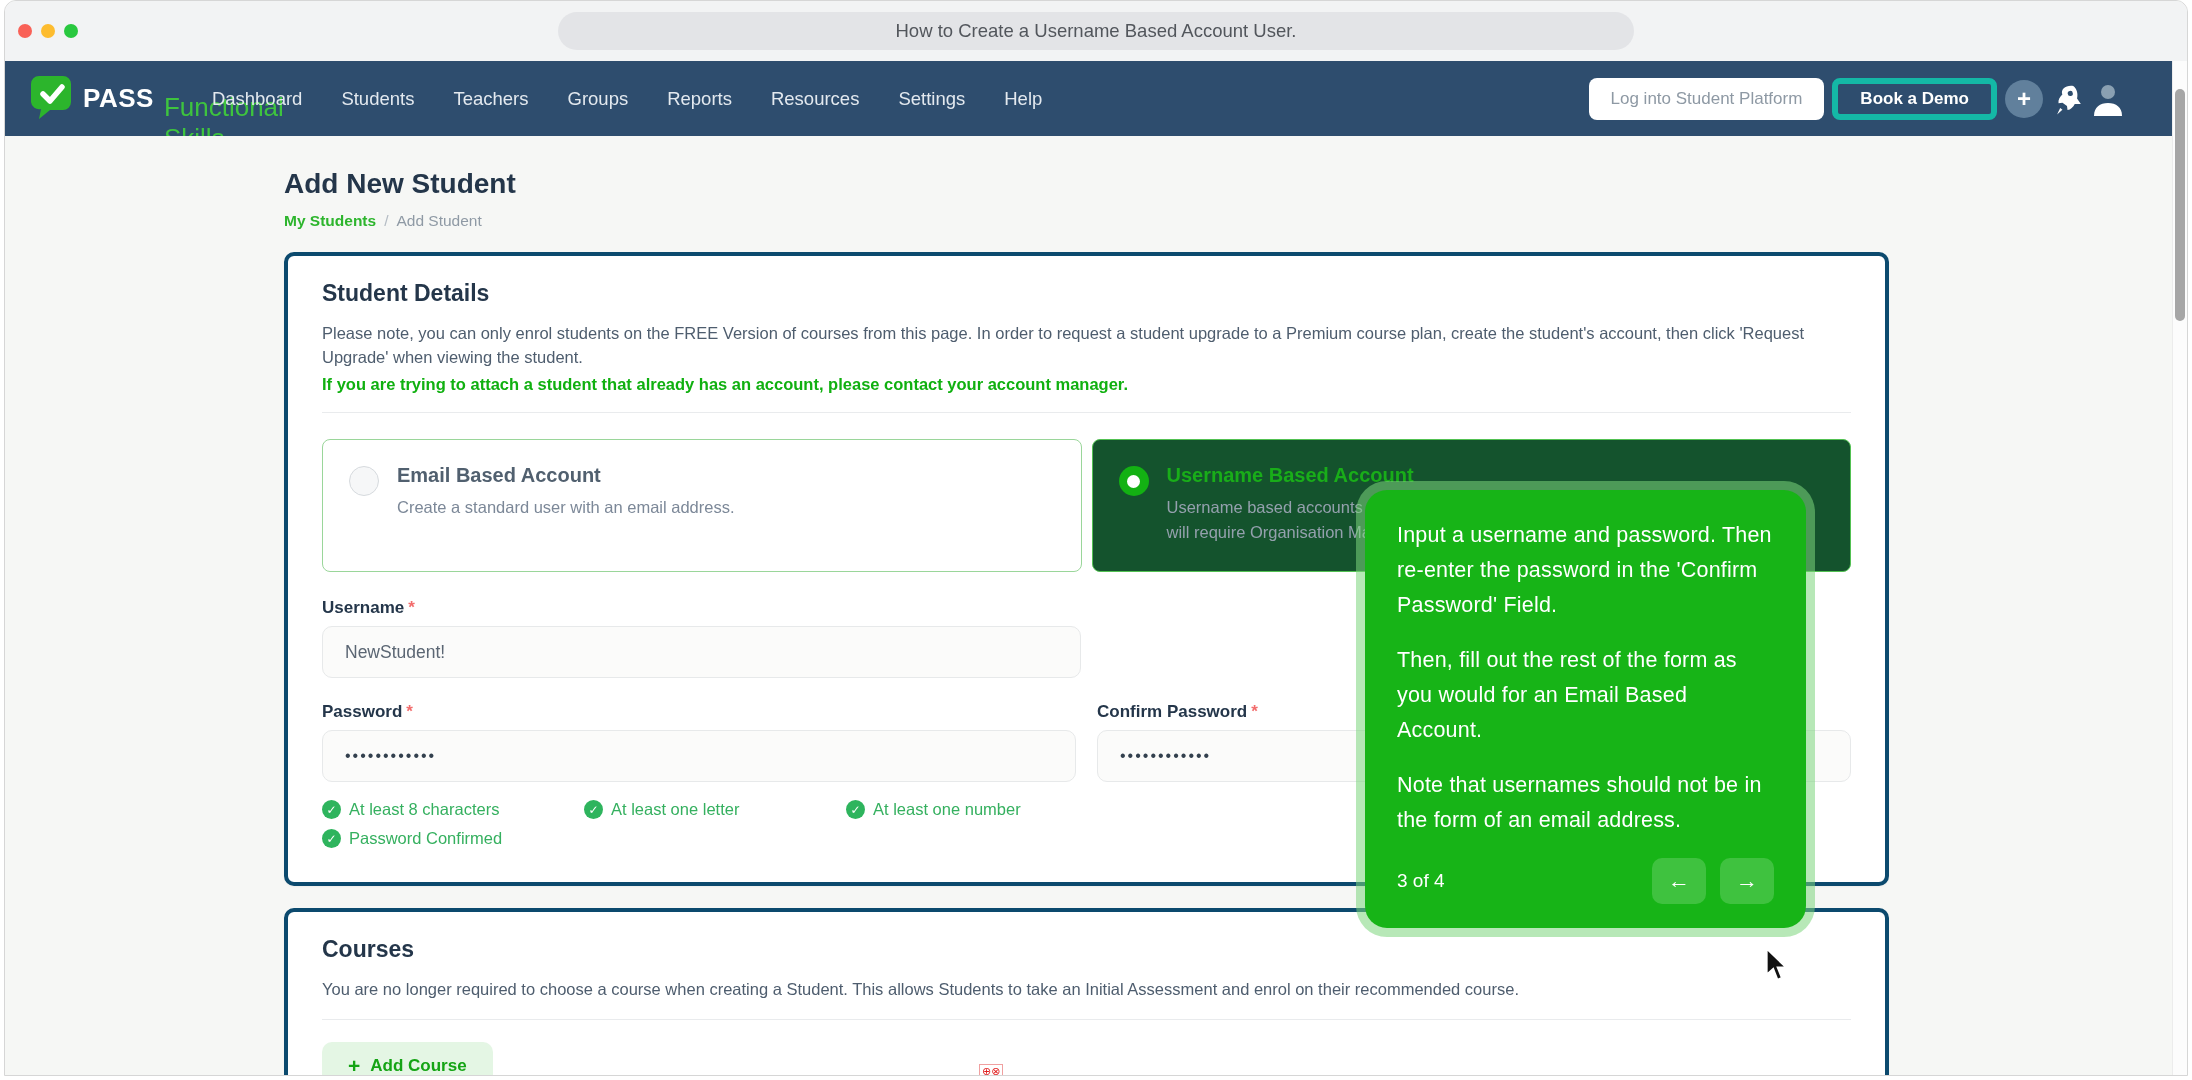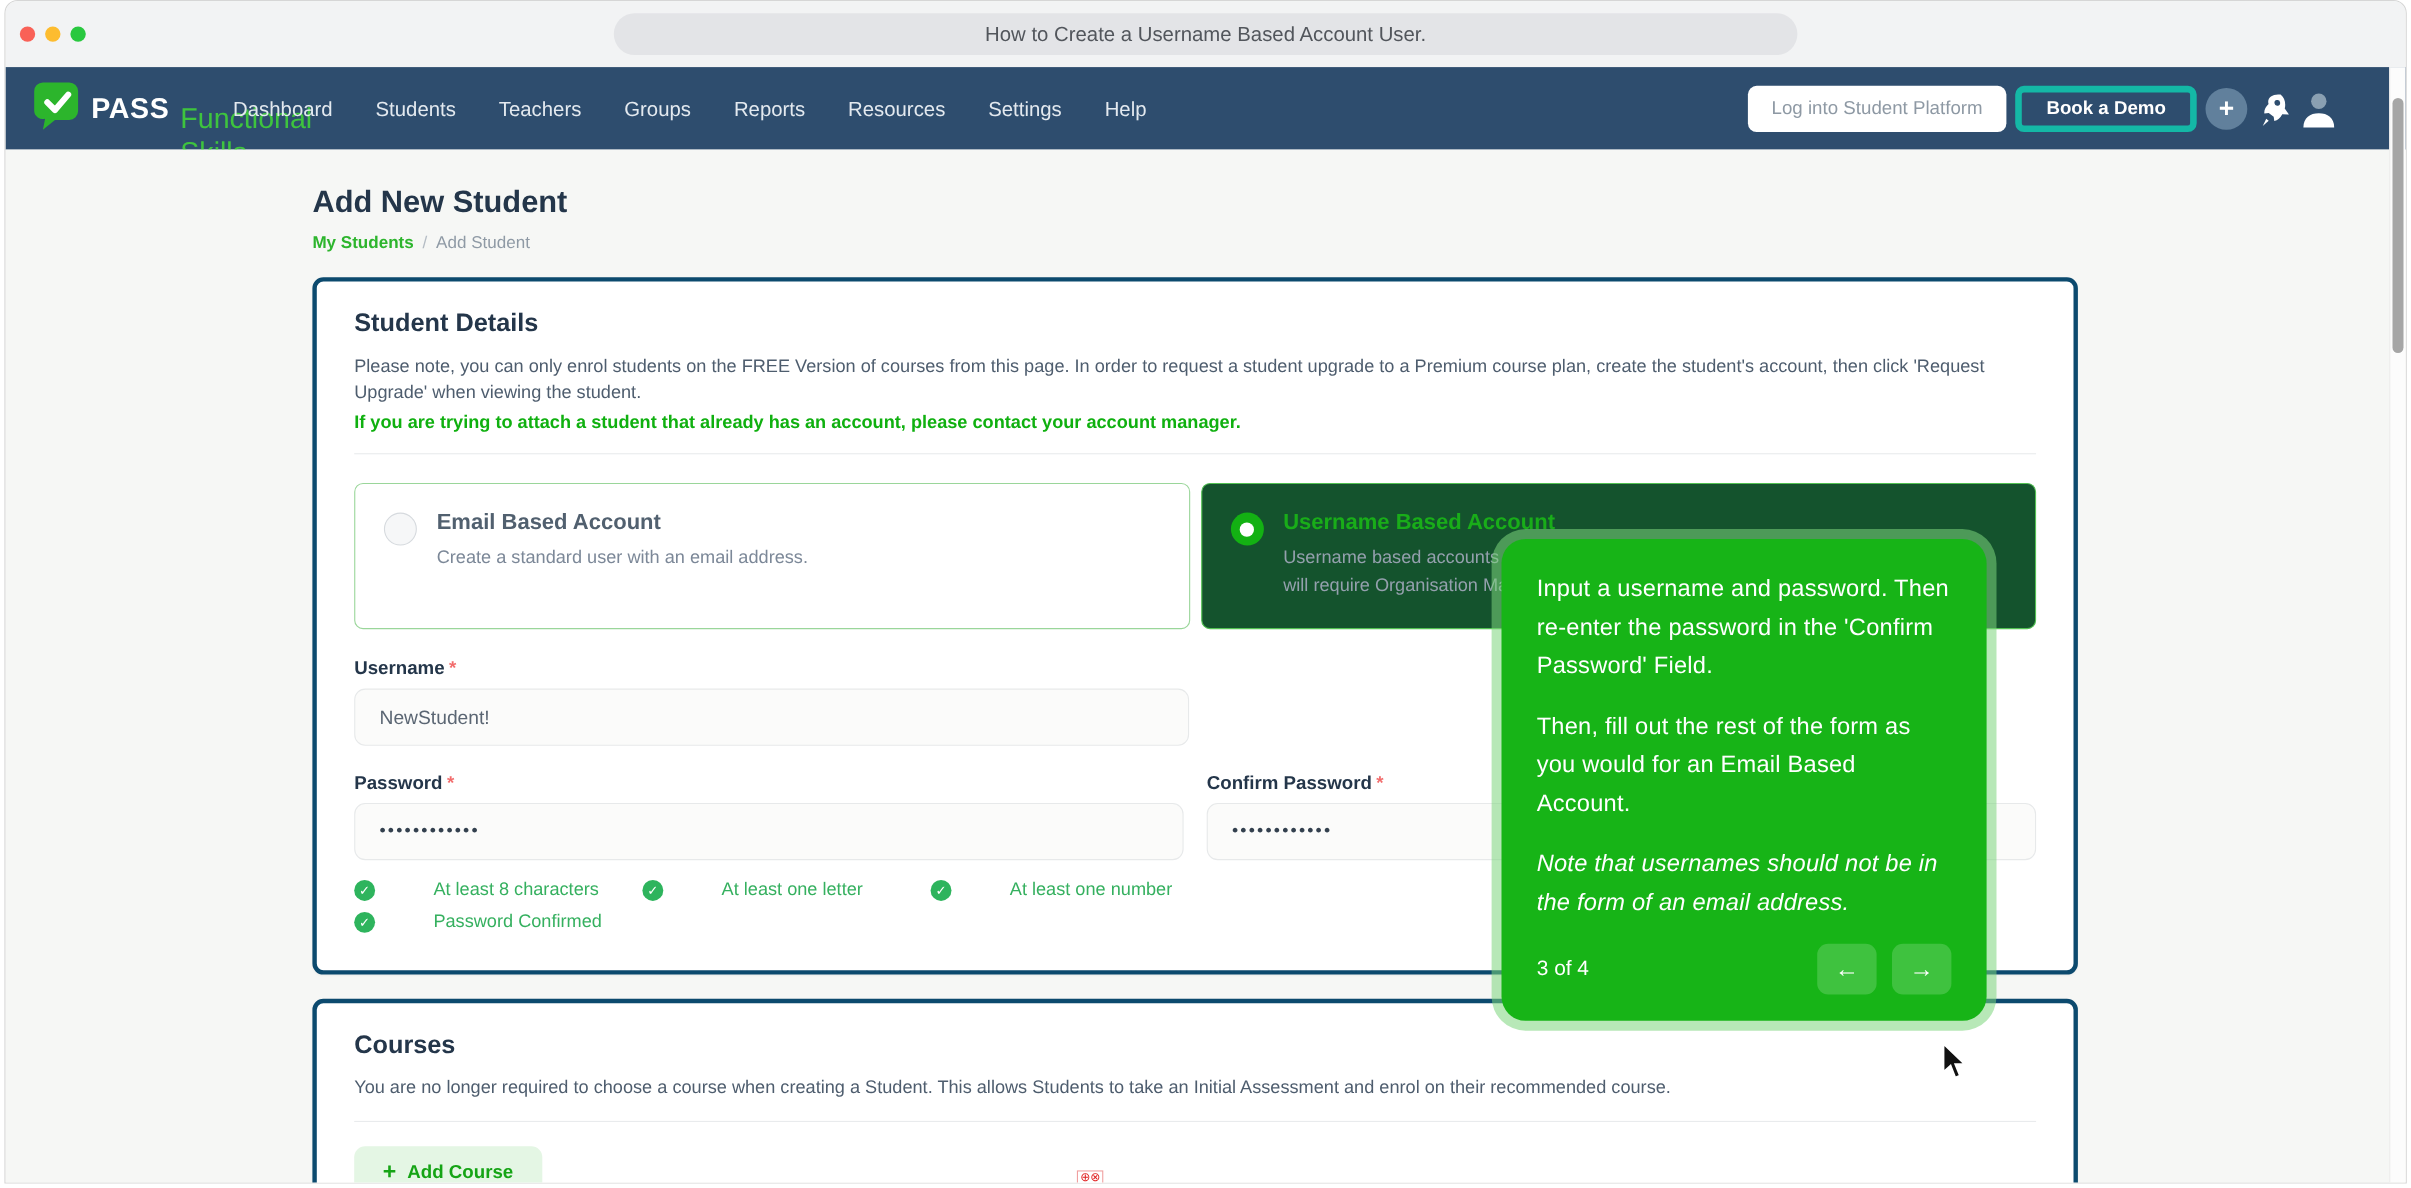--- a/index.html
+++ b/index.html
@@ -70,37 +70,37 @@
   .tinput.pw { font-size:16px; letter-spacing:2px; color:#33404e; }
   .col-half { width:759px; }
   .two-col { display:flex; gap:21px; }
   .two-col .field-label { margin-top:24px; }
 
   .validations { margin-top:18px; }
   .vrow { display:flex; margin-top:10px; }
   .vitem { display:flex; align-items:center; gap:8px; width:262px; }
   .vcheck { width:19px; height:19px; border-radius:50%; background:#2eb45d; color:#fff; font-size:12px;
     display:flex; align-items:center; justify-content:center; flex:none; }
-  .vtext { font-size:16.5px; color:#35b05f;margin-left:45px; }
+  .vtext { font-size:16.5px; color:#35b05f; }
 
   .add-course { margin-top:22px; display:inline-flex; align-items:center; gap:10px; background:#e4f6e4;
     border:none; border-radius:10px; height:48px; padding:0 26px; cursor:pointer; }
   .add-course .plus { color:#15a415; font-size:21px; font-weight:700; }
   .add-course .lbl { color:#15a415; font-size:17px; font-weight:700; }
 
   
   .scroll-track { position:absolute; top:60px; right:0; bottom:0; width:15px; background:#fcfcfc; border-left:1px solid #ececec; z-index:40; }
   .scroll-thumb { position:absolute; top:28px; right:2px; width:10px; height:232px; background:#a6a6a6; border-radius:5px; cursor:pointer; }
 
   
   .tooltip { position:absolute; left:1360px; top:489px; width:441px; background:#17b417; border-radius:22px;
     box-shadow:0 0 0 9px rgba(124,214,124,.55); padding:28px 32px 24px; z-index:30; color:#fff; }
   .tooltip p { font-size:21.5px; line-height:35px; letter-spacing:.2px; }
   .tooltip p + p { margin-top:20px; }
-  .tooltip p.italic { font-style:italic; }
+  .tooltip p.italic { }
   .tip-footer { margin-top:20px; display:flex; align-items:center; }
   .tip-page { font-size:19px; }
   .tip-nav { margin-left:auto; display:flex; gap:14px; }
   .tip-btn { width:54px; height:46px; border:none; border-radius:10px; background:#3fc23f; color:#fff;
     font-size:22px; cursor:pointer; display:flex; align-items:center; justify-content:center; }
 
   .cursor { position:absolute; left:1758px; top:948px; z-index:60; }
   .artifact { position:absolute; left:974px; top:1063px; font-size:11px; color:#e02020;
     border:1px solid #f0a0a0; padding:0 2px; background:#fff; line-height:13px; z-index:20; }
 </style>

